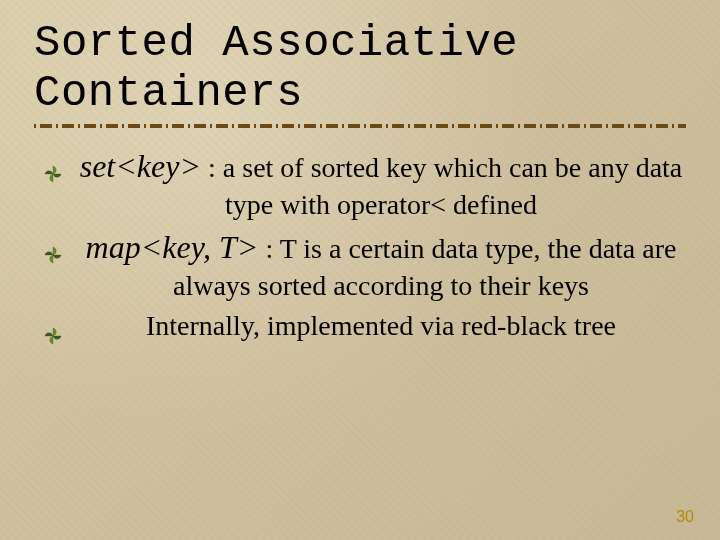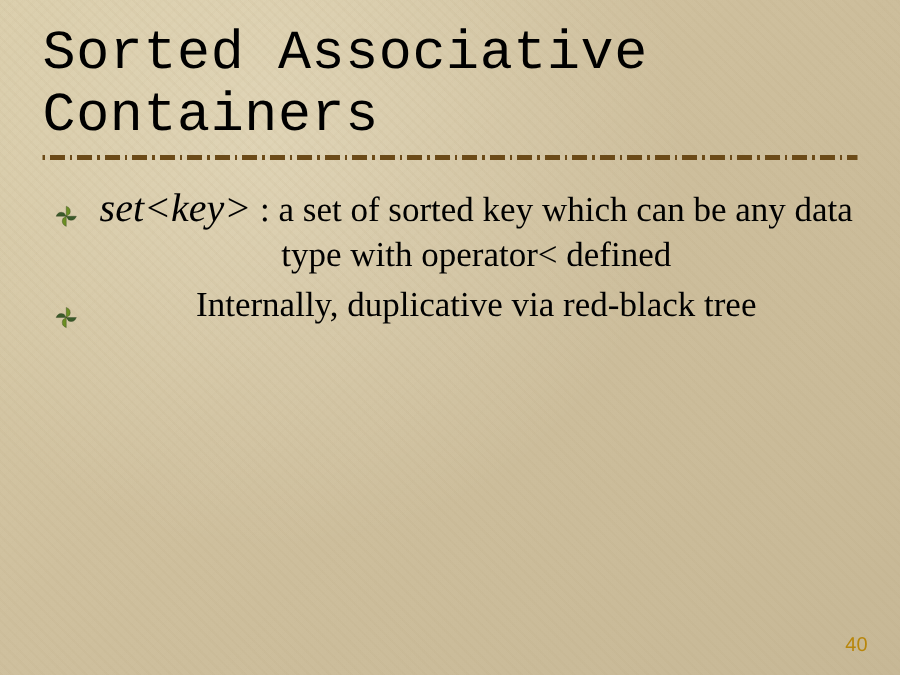--- a/index.html
+++ b/index.html
@@ -102,33 +102,46 @@
             <path d="M10 10 L19 10 Q17 15 12 13 Z" fill="#3a5a2a"></path>
             <path d="M10 10 L10 19 Q5 17 7 12 Z" fill="#6b8e23"></path>
             <path d="M10 10 L1 10 Q3 5 8 7 Z" fill="#3a5a2a"></path>
           </g>
         </svg>
       </span>
       <span class="code-term">set&lt;key&gt;</span><span> : a set of sorted key which can be any data type with operator&lt; defined</span>
     </li>
 
 
+    <li>
+      <span class="bullet-icon">
+        <svg viewBox="0 0 20 20" width="18" height="18">
+          <g fill="#3a5a2a" stroke="#2a3a1a" stroke-width="0.3">
+            <path d="M10 10 L10 1 Q15 3 13 8 Z" fill="#6b8e23"></path>
+            <path d="M10 10 L19 10 Q17 15 12 13 Z" fill="#3a5a2a"></path>
+            <path d="M10 10 L10 19 Q5 17 7 12 Z" fill="#6b8e23"></path>
+            <path d="M10 10 L1 10 Q3 5 8 7 Z" fill="#3a5a2a"></path>
+          </g>
+        </svg>
+      </span>
+      <span class="code-term">map&lt;key, T&gt;</span><span> : T is a certain data type, the data are always sorted according to their keys</span>
+    </li>
 
 
     <li>
       <span class="bullet-icon">
         <svg viewBox="0 0 20 20" width="18" height="18">
           <g fill="#3a5a2a" stroke="#2a3a1a" stroke-width="0.3">
             <path d="M10 10 L10 1 Q15 3 13 8 Z" fill="#6b8e23"></path>
             <path d="M10 10 L19 10 Q17 15 12 13 Z" fill="#3a5a2a"></path>
             <path d="M10 10 L10 19 Q5 17 7 12 Z" fill="#6b8e23"></path>
             <path d="M10 10 L1 10 Q3 5 8 7 Z" fill="#3a5a2a"></path>
           </g>
         </svg>
       </span>
-      <span>Internally, duplicative via red-black tree</span>
+      <span>Internally, implemented via red-black tree</span>
     </li>
 
   </ul>
 
-  <div class="pagenum">40</div>
+  <div class="pagenum">30</div>
 
 </div>
 
 </body></html>

